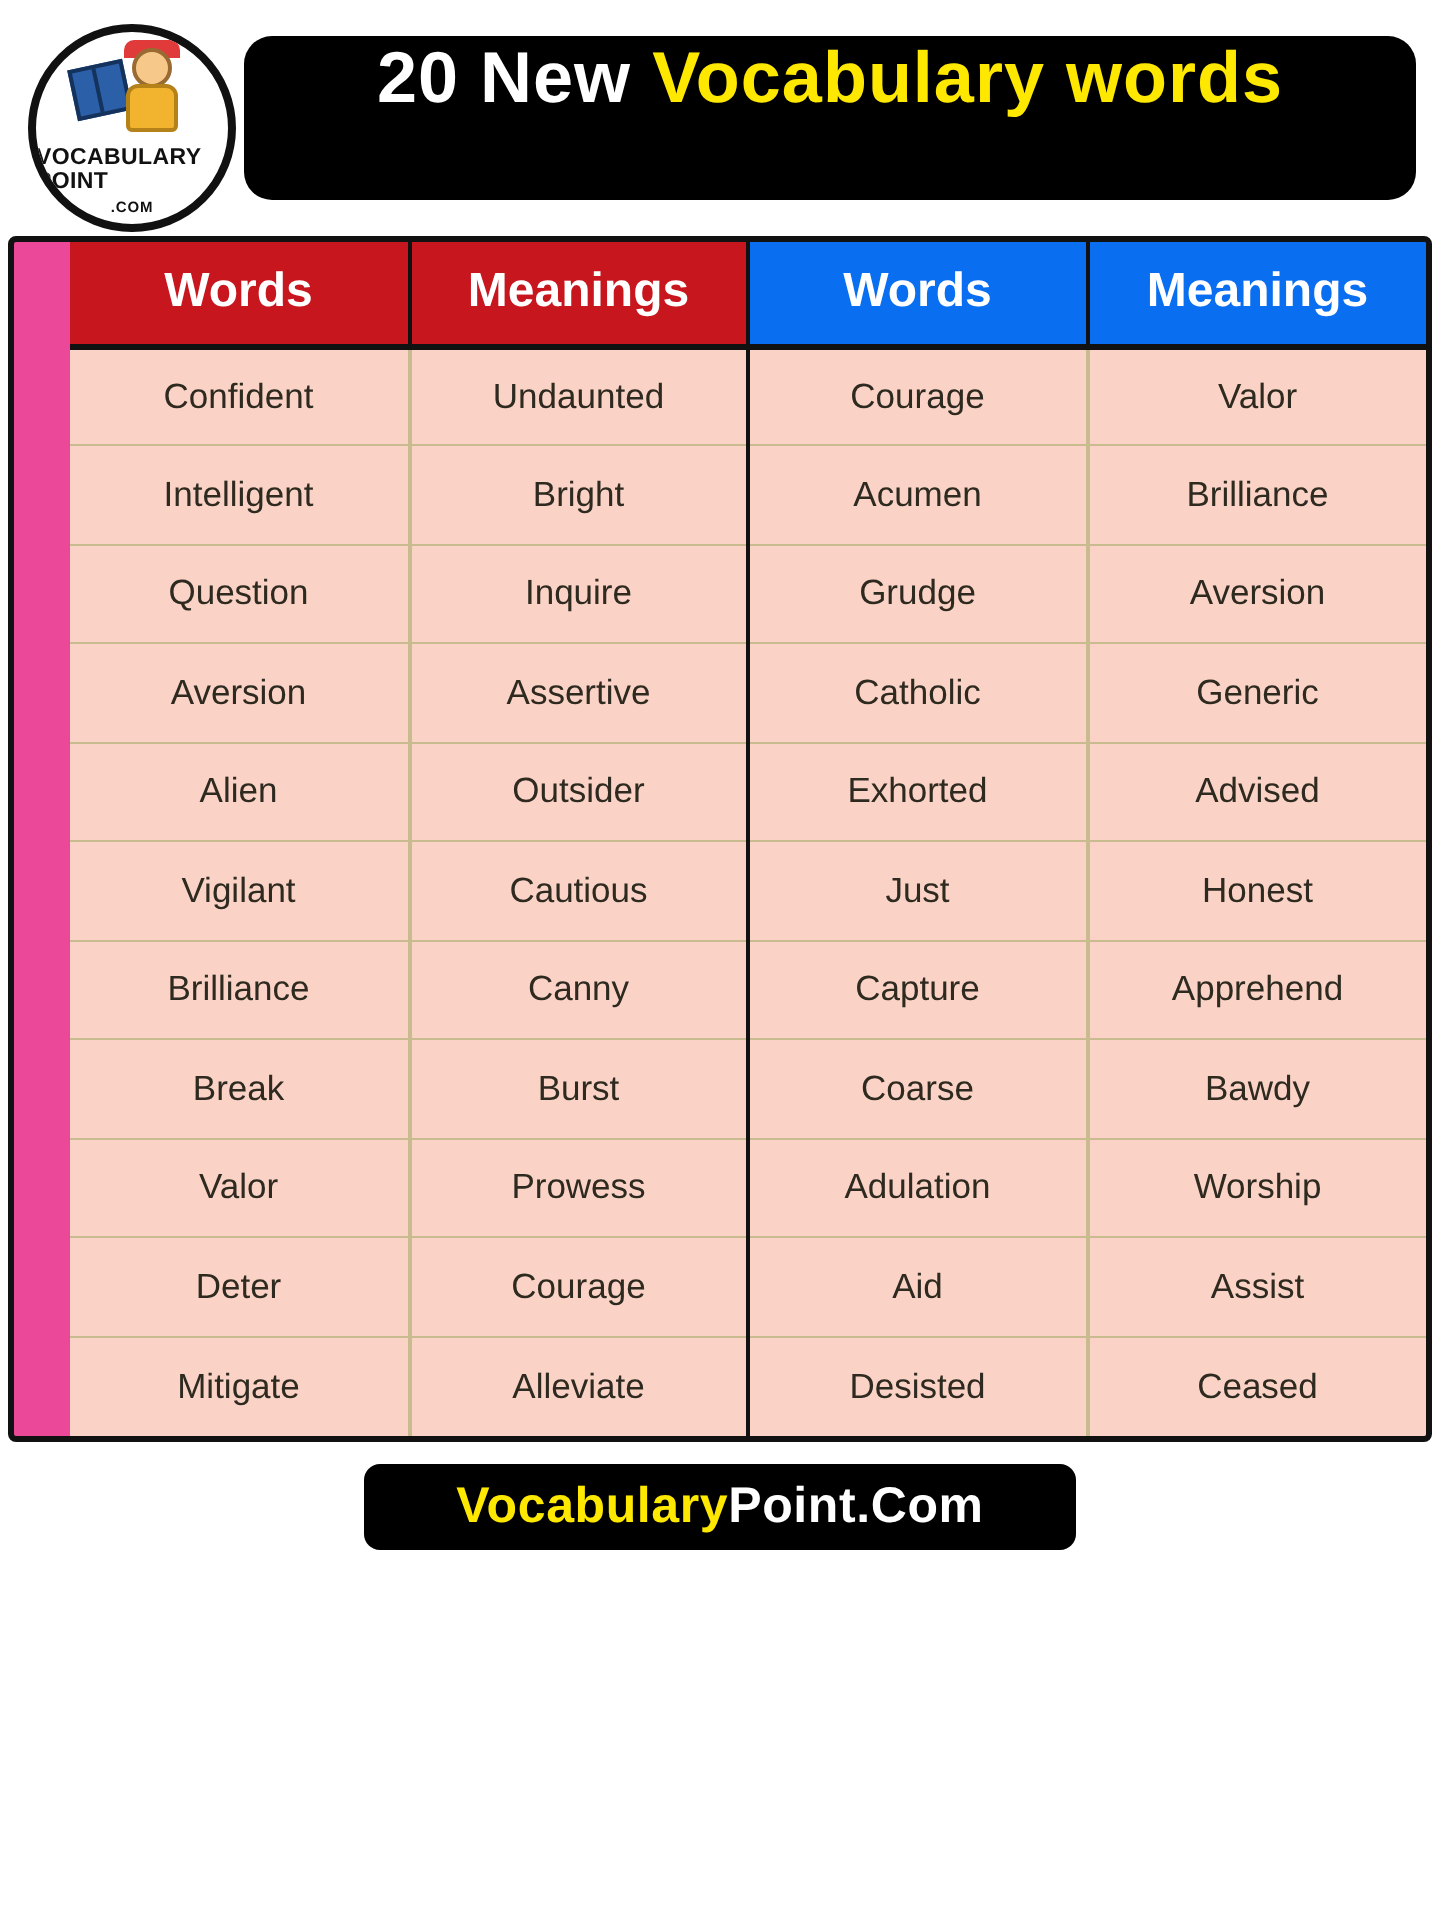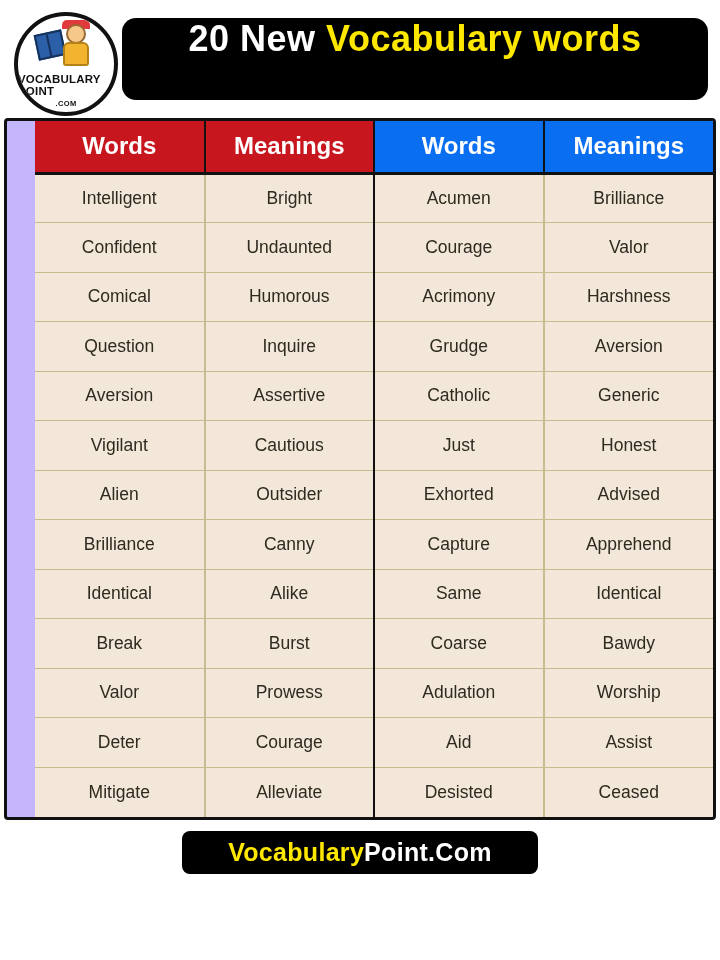--- a/index.html
+++ b/index.html
@@ -171,21 +171,21 @@
   .wm-text small { display: block; font-size: 22px; letter-spacing: 6px; }
 
   
   .table-wrap {
     position: relative;
     margin: 0 4px;
     border: 3px solid #111111;
     border-radius: 4px;
     overflow: hidden;
     z-index: 5;
-    background: #c4b5fd;
+    background: #ec4899;
     padding-left: 28px;
   }
   table {
     width: 100%;
     border-collapse: collapse;
     table-layout: fixed;
     background: transparent;
   }
   thead th {
     height: 52px;
@@ -284,72 +284,60 @@
       <thead>
         <tr>
           <th class="hd-red">Words</th>
           <th class="hd-red sep">Meanings</th>
           <th class="hd-blue">Words</th>
           <th class="hd-blue">Meanings</th>
         </tr>
       </thead>
       <tbody>
         <tr>
+          <td>Confident</td>
+          <td class="sep">Undaunted</td>
+          <td>Courage</td>
+          <td>Valor</td>
+        </tr>
+        <tr>
           <td>Intelligent</td>
           <td class="sep">Bright</td>
           <td>Acumen</td>
           <td>Brilliance</td>
         </tr>
         <tr>
-          <td>Confident</td>
-          <td class="sep">Undaunted</td>
-          <td>Courage</td>
-          <td>Valor</td>
-        </tr>
-        <tr>
-          <td>Comical</td>
-          <td class="sep">Humorous</td>
-          <td>Acrimony</td>
-          <td>Harshness</td>
-        </tr>
-        <tr>
           <td>Question</td>
           <td class="sep">Inquire</td>
           <td>Grudge</td>
           <td>Aversion</td>
         </tr>
         <tr>
           <td>Aversion</td>
           <td class="sep">Assertive</td>
           <td>Catholic</td>
           <td>Generic</td>
         </tr>
         <tr>
+          <td>Alien</td>
+          <td class="sep">Outsider</td>
+          <td>Exhorted</td>
+          <td>Advised</td>
+        </tr>
+        <tr>
           <td>Vigilant</td>
           <td class="sep">Cautious</td>
           <td>Just</td>
           <td>Honest</td>
         </tr>
         <tr>
-          <td>Alien</td>
-          <td class="sep">Outsider</td>
-          <td>Exhorted</td>
-          <td>Advised</td>
-        </tr>
-        <tr>
           <td>Brilliance</td>
           <td class="sep">Canny</td>
           <td>Capture</td>
           <td>Apprehend</td>
-        </tr>
-        <tr>
-          <td>Identical</td>
-          <td class="sep">Alike</td>
-          <td>Same</td>
-          <td>Identical</td>
         </tr>
         <tr>
           <td>Break</td>
           <td class="sep">Burst</td>
           <td>Coarse</td>
           <td>Bawdy</td>
         </tr>
         <tr>
           <td>Valor</td>
           <td class="sep">Prowess</td>

